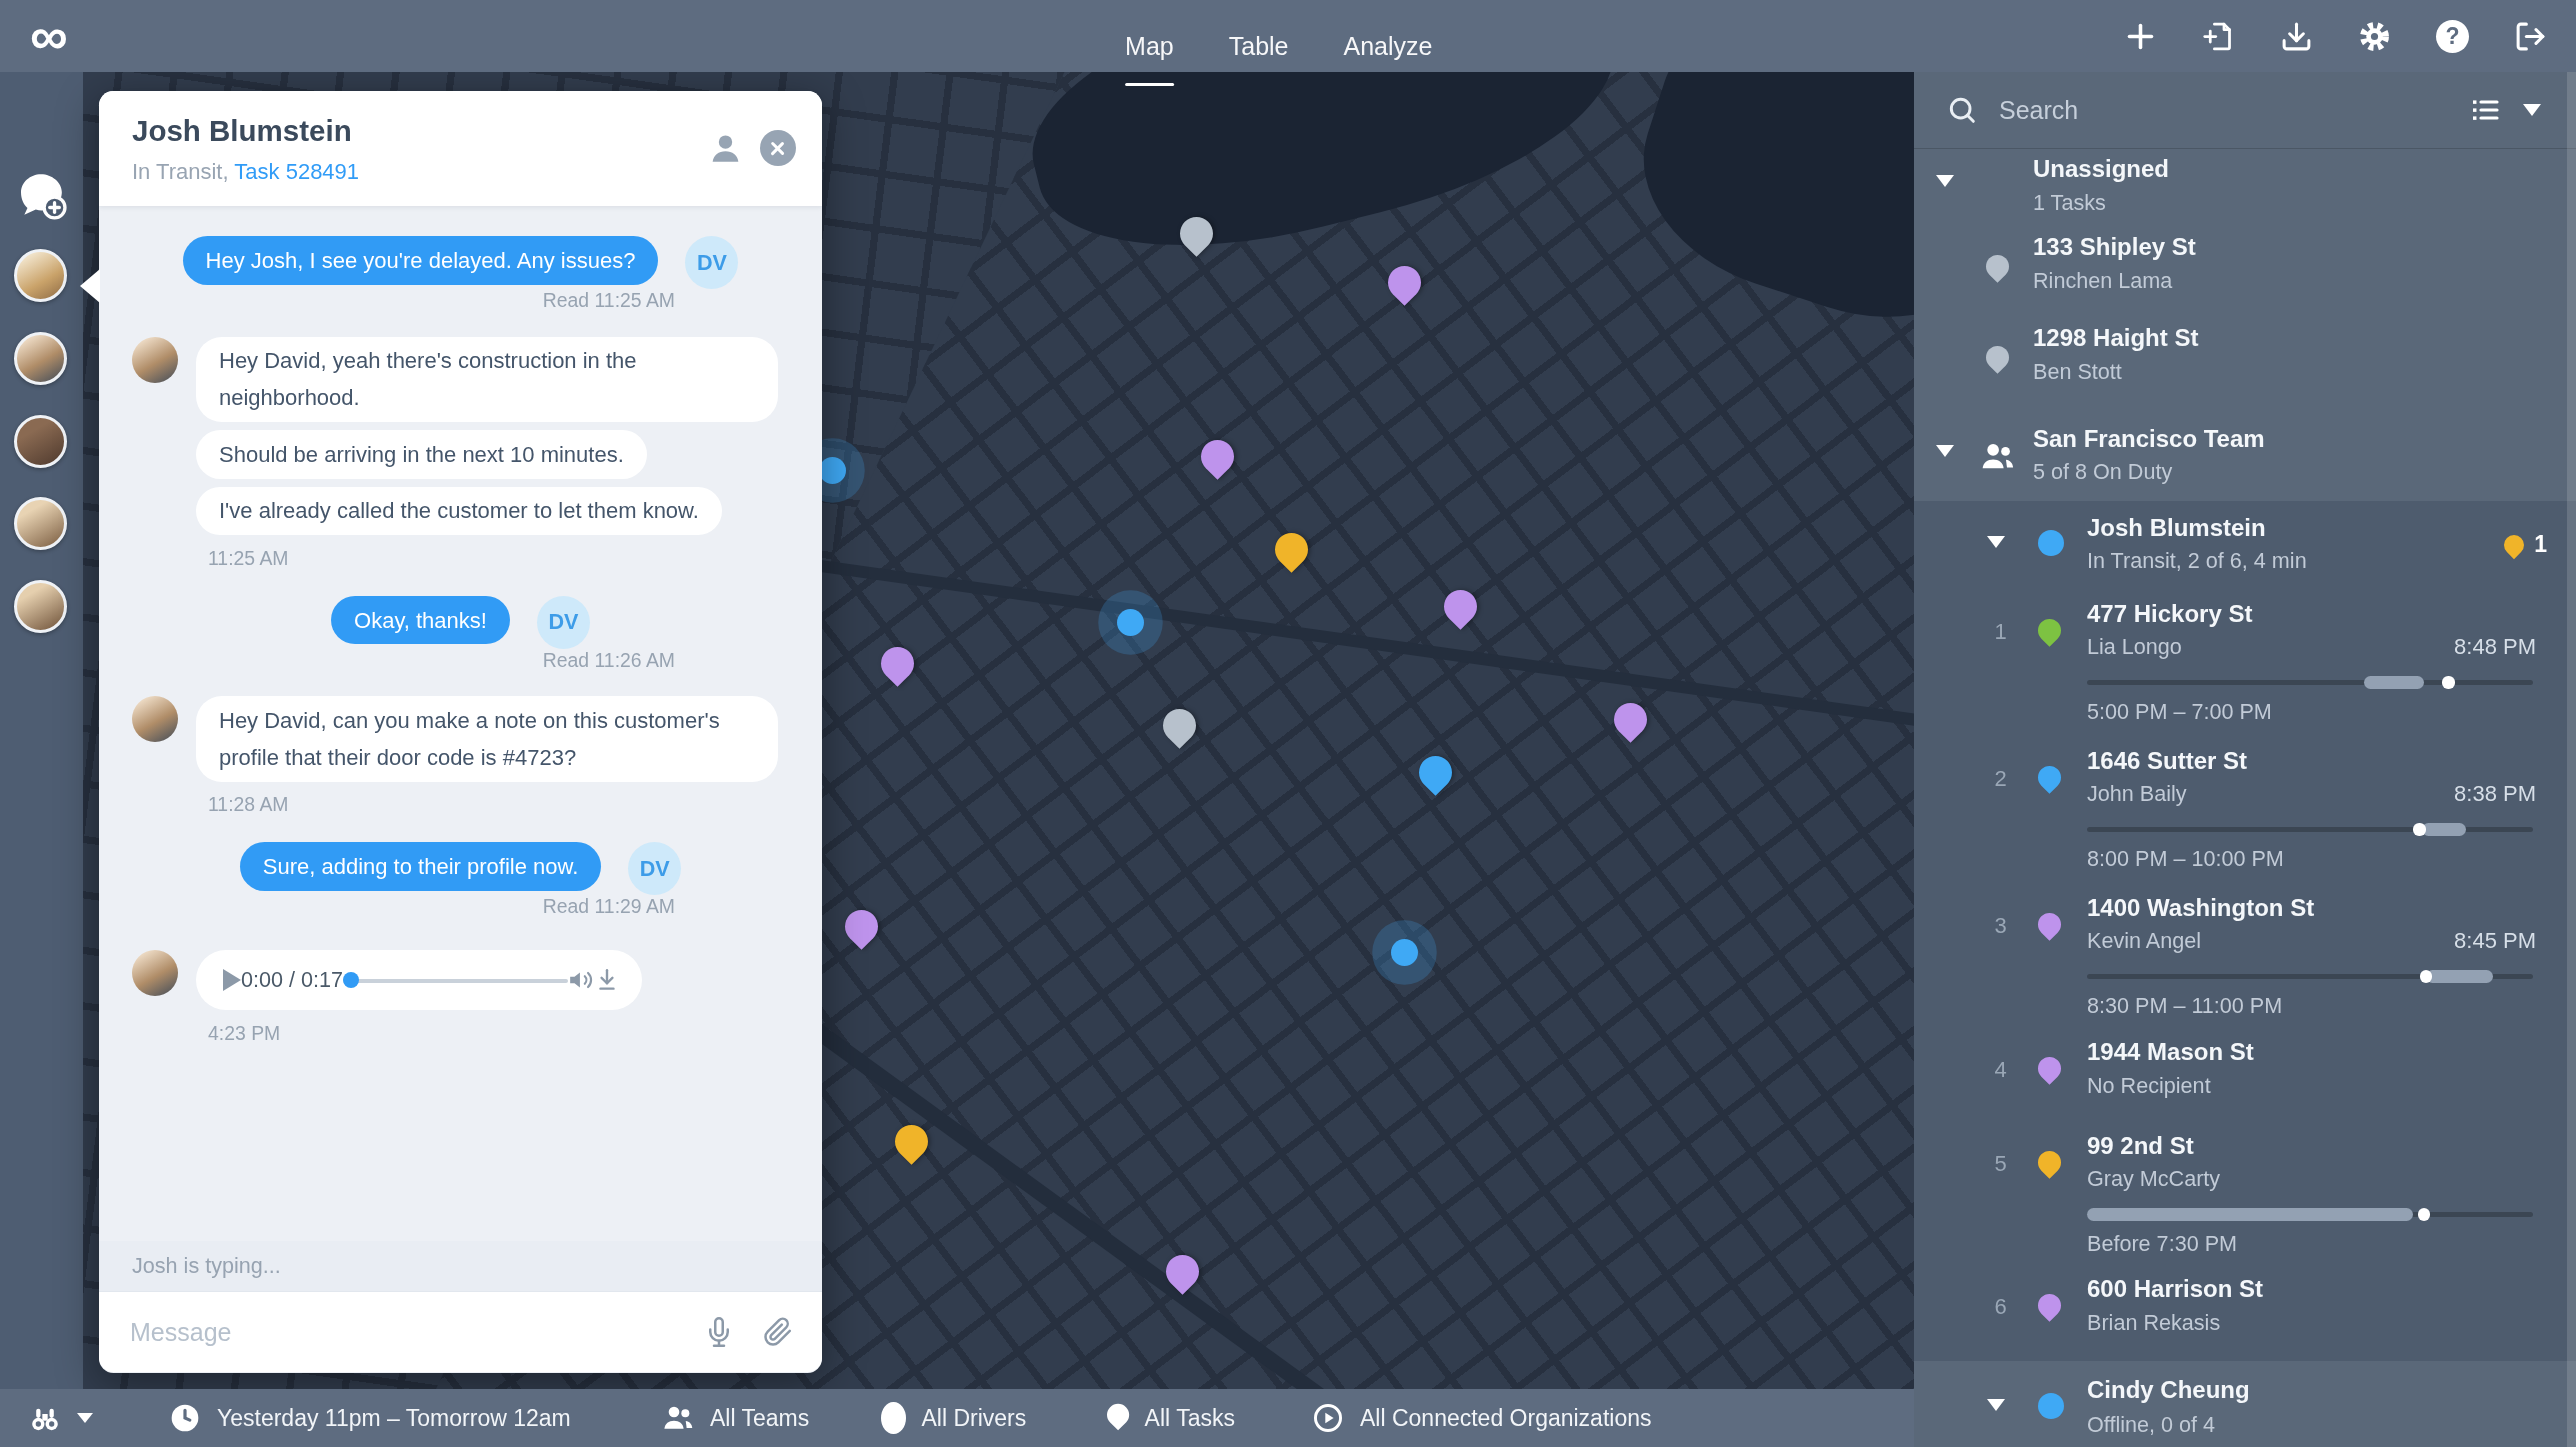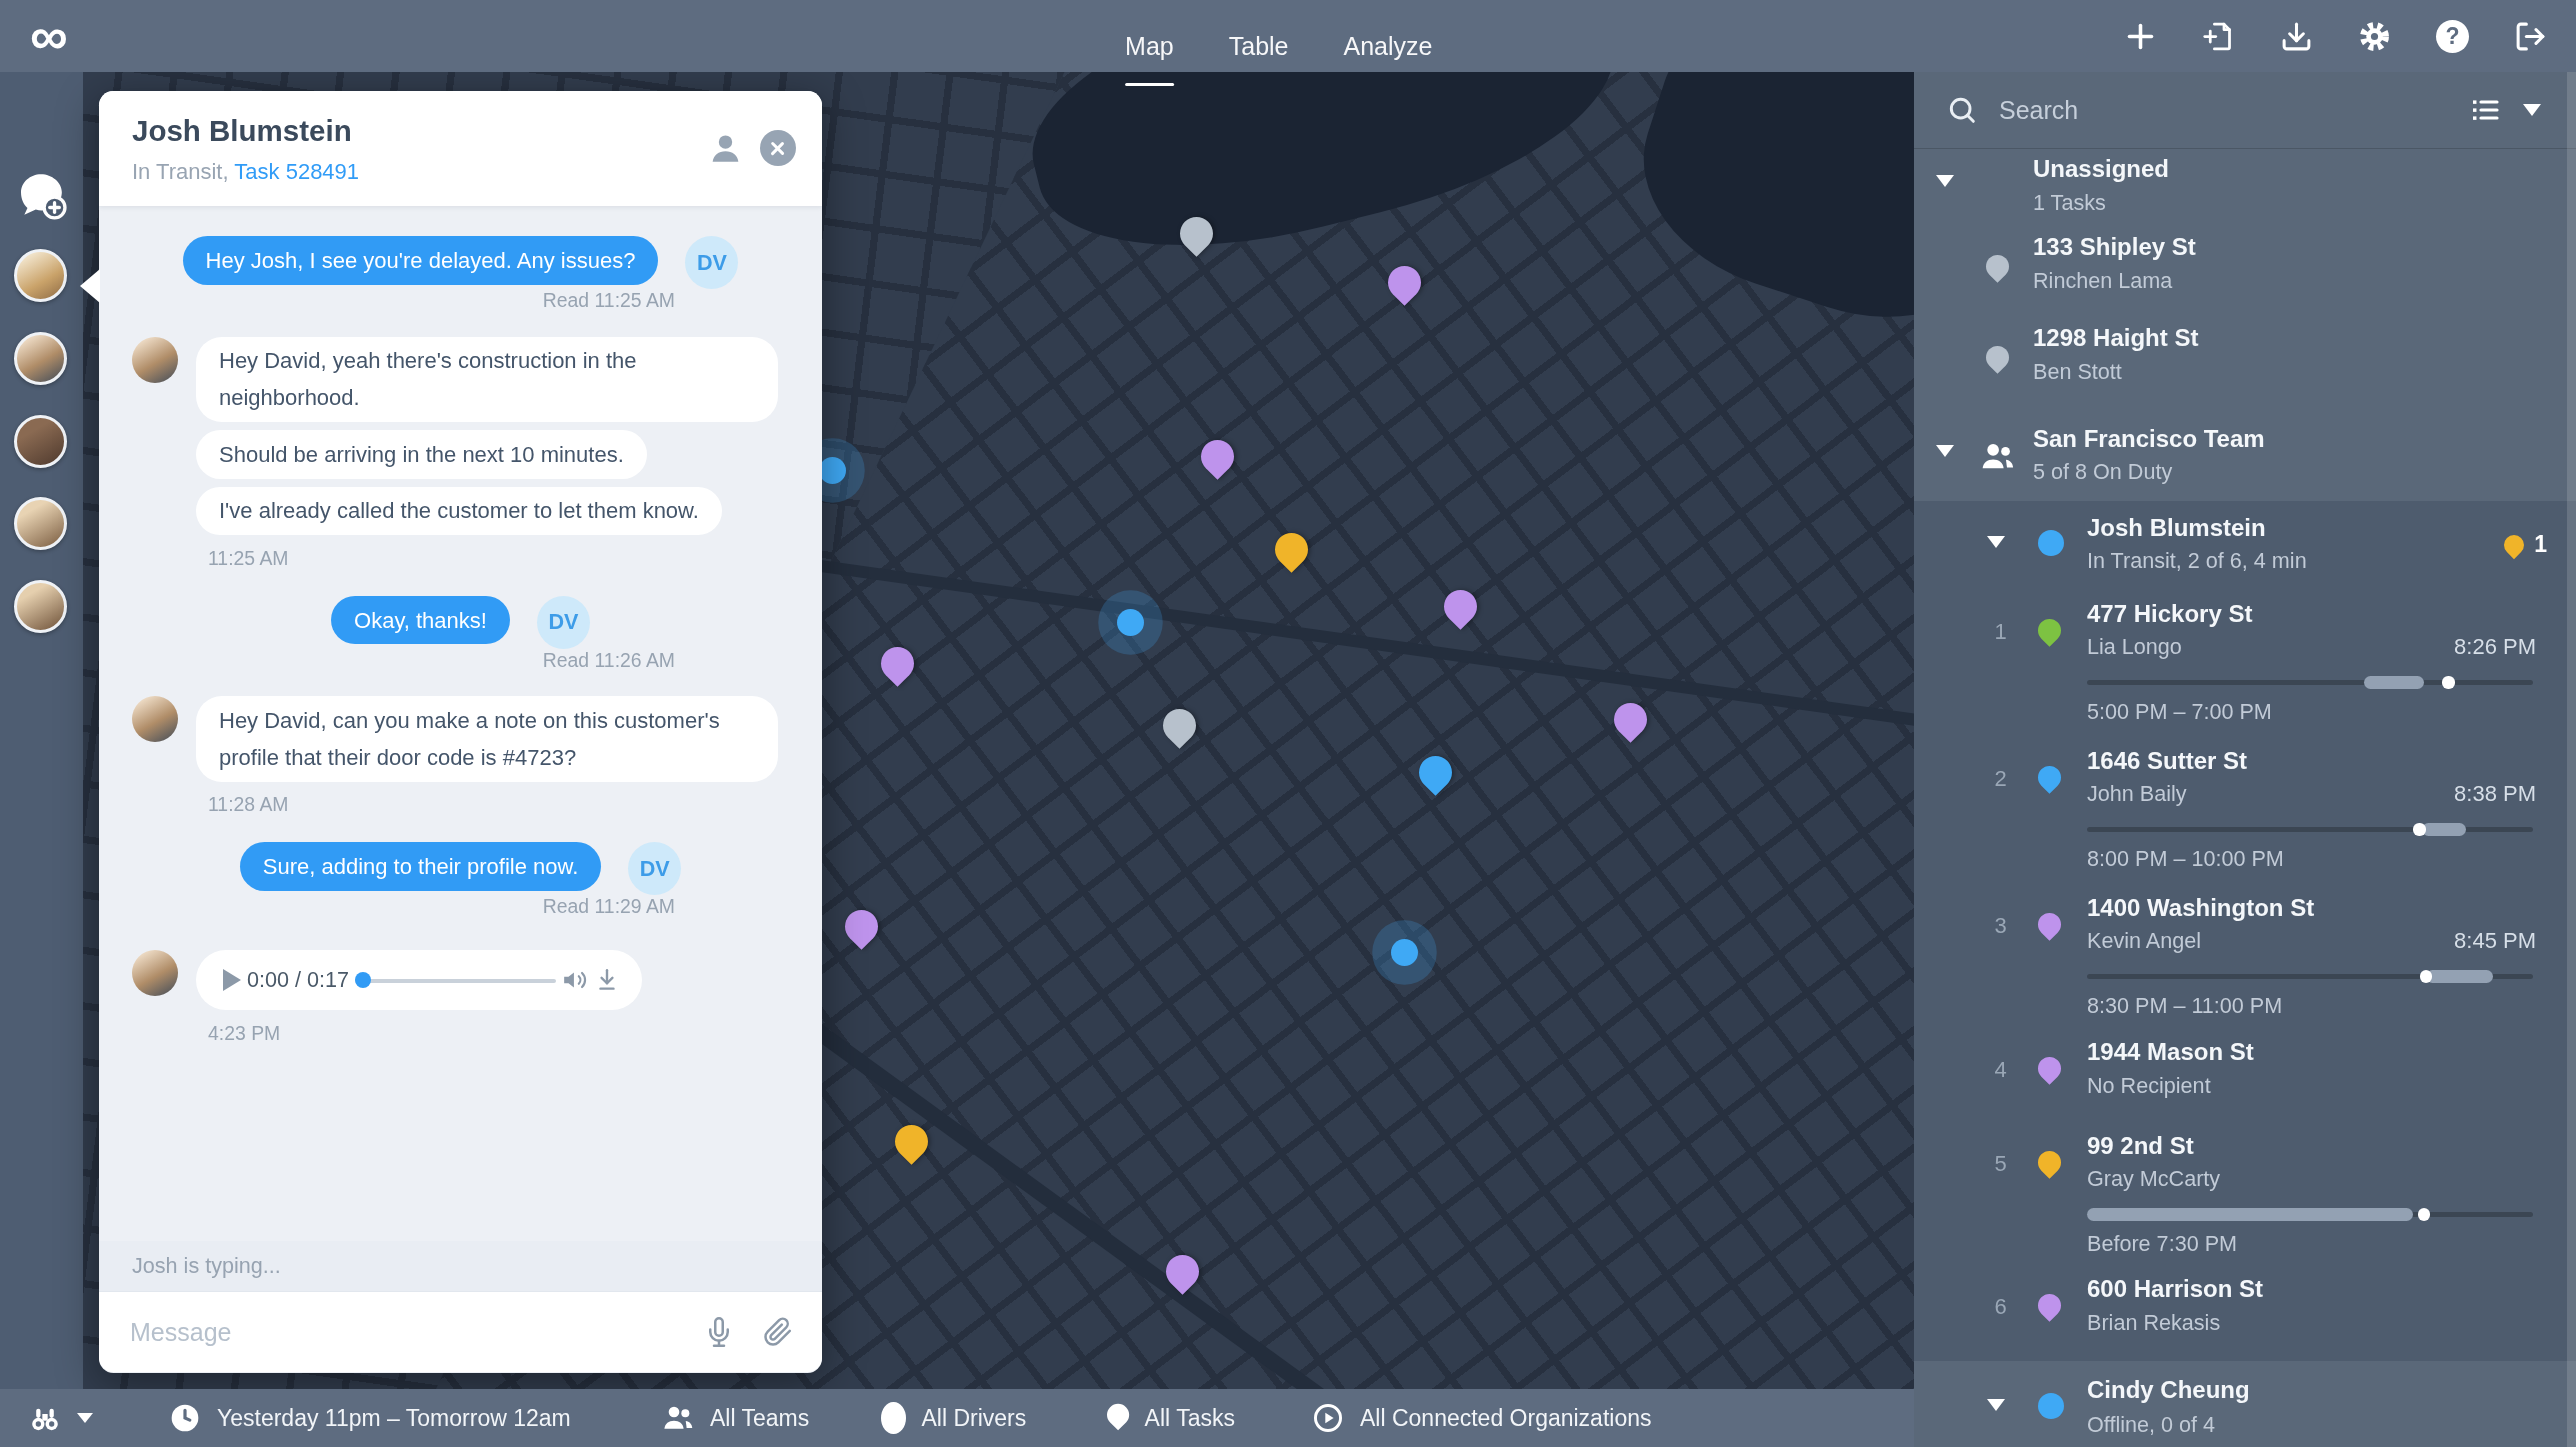--- a/index.html
+++ b/index.html
@@ -86,21 +86,21 @@
   .stack{display:flex;flex-direction:column;gap:8px;align-items:flex-start;}
   .dv{flex:0 0 auto;width:53px;height:53px;border-radius:50%;background:#CEE9FA;color:#3D9CE8;
     display:flex;align-items:center;justify-content:center;font-size:21.6px;font-weight:bold;}
   .small-avatar{flex:0 0 auto;width:46px;height:46px;border-radius:50%;
     background:linear-gradient(150deg,#ead7c0 15%,#b08d68 55%,#3f4a58);}
   .receipt{text-align:right;padding-right:114px;font-size:19.4px;color:#97A3B1;margin-top:0;}
   .tstamp{font-size:19.4px;color:#97A3B1;margin:11.5px 0 0 76px;}
   .sp34{height:24.5px;flex:0 0 auto}.sp36{height:26px;flex:0 0 auto}.sp44{height:32px;flex:0 0 auto}
 
   .audio-pill{width:446px;height:60px;background:#fff;border-radius:30px;display:flex;align-items:center;
-    padding:0 21.6px 0 27px;box-sizing:border-box;gap:6px;}
+    padding:0 21.6px 0 27px;box-sizing:border-box;gap:0;}
   .play-tri{width:0;height:0;border-top:11.5px solid transparent;border-bottom:11.5px solid transparent;
     border-left:18.7px solid #8C99A8;cursor:pointer;}
   .audio-time{font-size:21.6px;color:#4A5968;white-space:nowrap;}
   .audio-slider{position:relative;flex:1;height:17.3px;cursor:pointer;}
   .audio-slider .trk{position:absolute;left:0;right:0;top:7.2px;height:3.6px;background:#C9D1DA;border-radius:2.2px;}
   .audio-slider .knob{position:absolute;left:0;top:0.7px;width:16px;height:16px;border-radius:50%;background:#319BF5;}
   .aicon{width:26px;height:26px;color:#8C99A8;flex:0 0 auto;cursor:pointer;}
 
   .typing{position:absolute;left:0;top:1150px;width:100%;height:50px;background:#E9EDF3;
     display:flex;align-items:center;padding-left:33px;box-sizing:border-box;
@@ -383,21 +383,21 @@
           <div class="spin c-yellow"></div>
           <div class="cnt">1</div>
         </div>
       </div>
 
       <div class="srow" style="top:86px;height:147px">
         <div class="tnum" style="top:32px">1</div>
         <div class="spin c-green" style="left:124px;top:32px"></div>
         <div class="addr" style="left:173px;top:13px">477 Hickory St</div>
         <div class="recip" style="left:173px;top:47px">Lia Longo</div>
-        <div class="eta" style="top:47px">8:26 PM</div>
+        <div class="eta" style="top:47px">8:48 PM</div>
         <div class="tbar" style="top:88px">
             <div class="track"></div>
             <div class="seg" style="left: 62%; width: 13.5%;"></div>
             <div class="bdot" style="left: 81%;"></div>
           </div>
         <div class="twin" style="top:112px">5:00 PM – 7:00 PM</div>
       </div>
 
       <div class="srow" style="top:233px;height:147px">
         <div class="tnum" style="top:32px">2</div>

